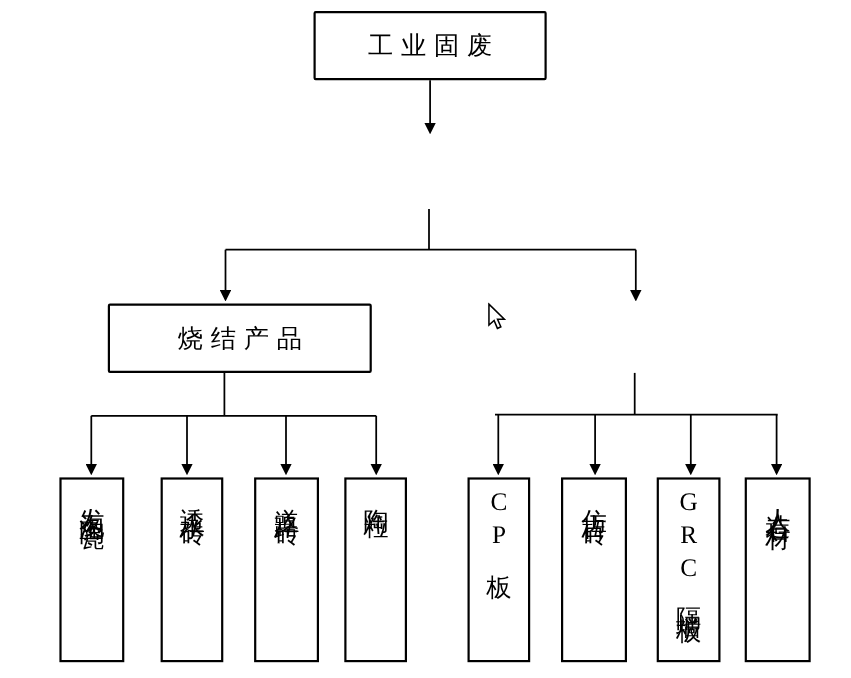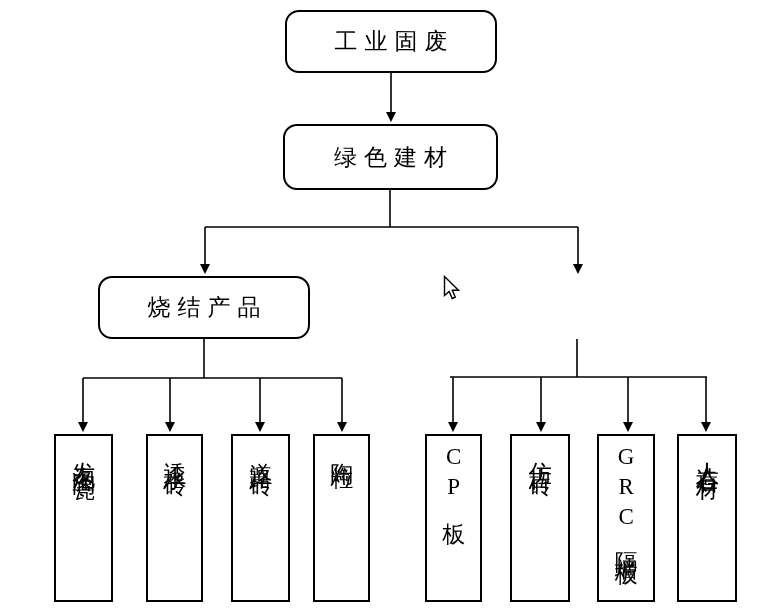--- a/index.html
+++ b/index.html
@@ -14,21 +14,21 @@
   }
   #connectors {
     position: absolute;
     left: 0; top: 0;
     width: 774px; height: 616px;
   }
   .node {
     position: absolute;
     box-sizing: border-box;
     border: 2px solid #000000;
-    border-radius: 14px;
+    border-radius: 2px;
     background: #ffffff;
     display: flex;
     align-items: center;
     justify-content: center;
     font-size: 23px;
     letter-spacing: 7px;
     text-indent: 7px;
     white-space: nowrap;
   }
   .leaf {
@@ -45,21 +45,21 @@
   }
   .vtext {
     writing-mode: vertical-lr;
     text-orientation: upright;
     font-size: 23px;
     letter-spacing: 5px;
     line-height: 1.1;
   }
   #node-root        { left: 285px; top: 10px;  width: 212px; height: 63px; }
   #node-material    { left: 283px; top: 124px; width: 215px; height: 66px; }
-  #node-sintered    { left: 98px;  top: 276px; width: 212px; height: 63px; font-family: Liberation Serif, serif; }
+  #node-sintered    { left: 98px;  top: 276px; width: 240px; height: 63px; font-family: Liberation Serif, serif; }
   #node-nonsintered { left: 470px; top: 276px; width: 212px; height: 63px; }
   #leaf-0 { left: 54px;  width: 59px; }
   #leaf-1 { left: 146px; width: 57px; }
   #leaf-2 { left: 231px; width: 59px; }
   #leaf-3 { left: 313px; width: 57px; }
   #leaf-4 { left: 425px; width: 57px; }
   #leaf-5 { left: 510px; width: 60px; }
   #leaf-6 { left: 597px; width: 58px; }
   #leaf-7 { left: 677px; width: 60px; }
   #cursor {
@@ -101,23 +101,20 @@
       <line x1="453" y1="377" x2="453" y2="430" marker-end="url(#arrow)"></line>
       <line x1="541" y1="377" x2="541" y2="430" marker-end="url(#arrow)"></line>
       <line x1="628" y1="377" x2="628" y2="430" marker-end="url(#arrow)"></line>
       <line x1="706" y1="377" x2="706" y2="430" marker-end="url(#arrow)"></line>
     </g>
   </svg>
 
   <div class="node" id="node-root">
     <span>工业固废</span>
   </div>
-  <div class="node" id="node-material">
-    <span>绿色建材</span>
-  </div>
   <div class="node" id="node-sintered">
     <span>烧结产品</span>
   </div>
 
   <div class="leaf" id="leaf-0">
     <span class="vtext">发泡陶瓷</span>
   </div>
   <div class="leaf" id="leaf-1">
     <span class="vtext">透水砖</span>
   </div>

